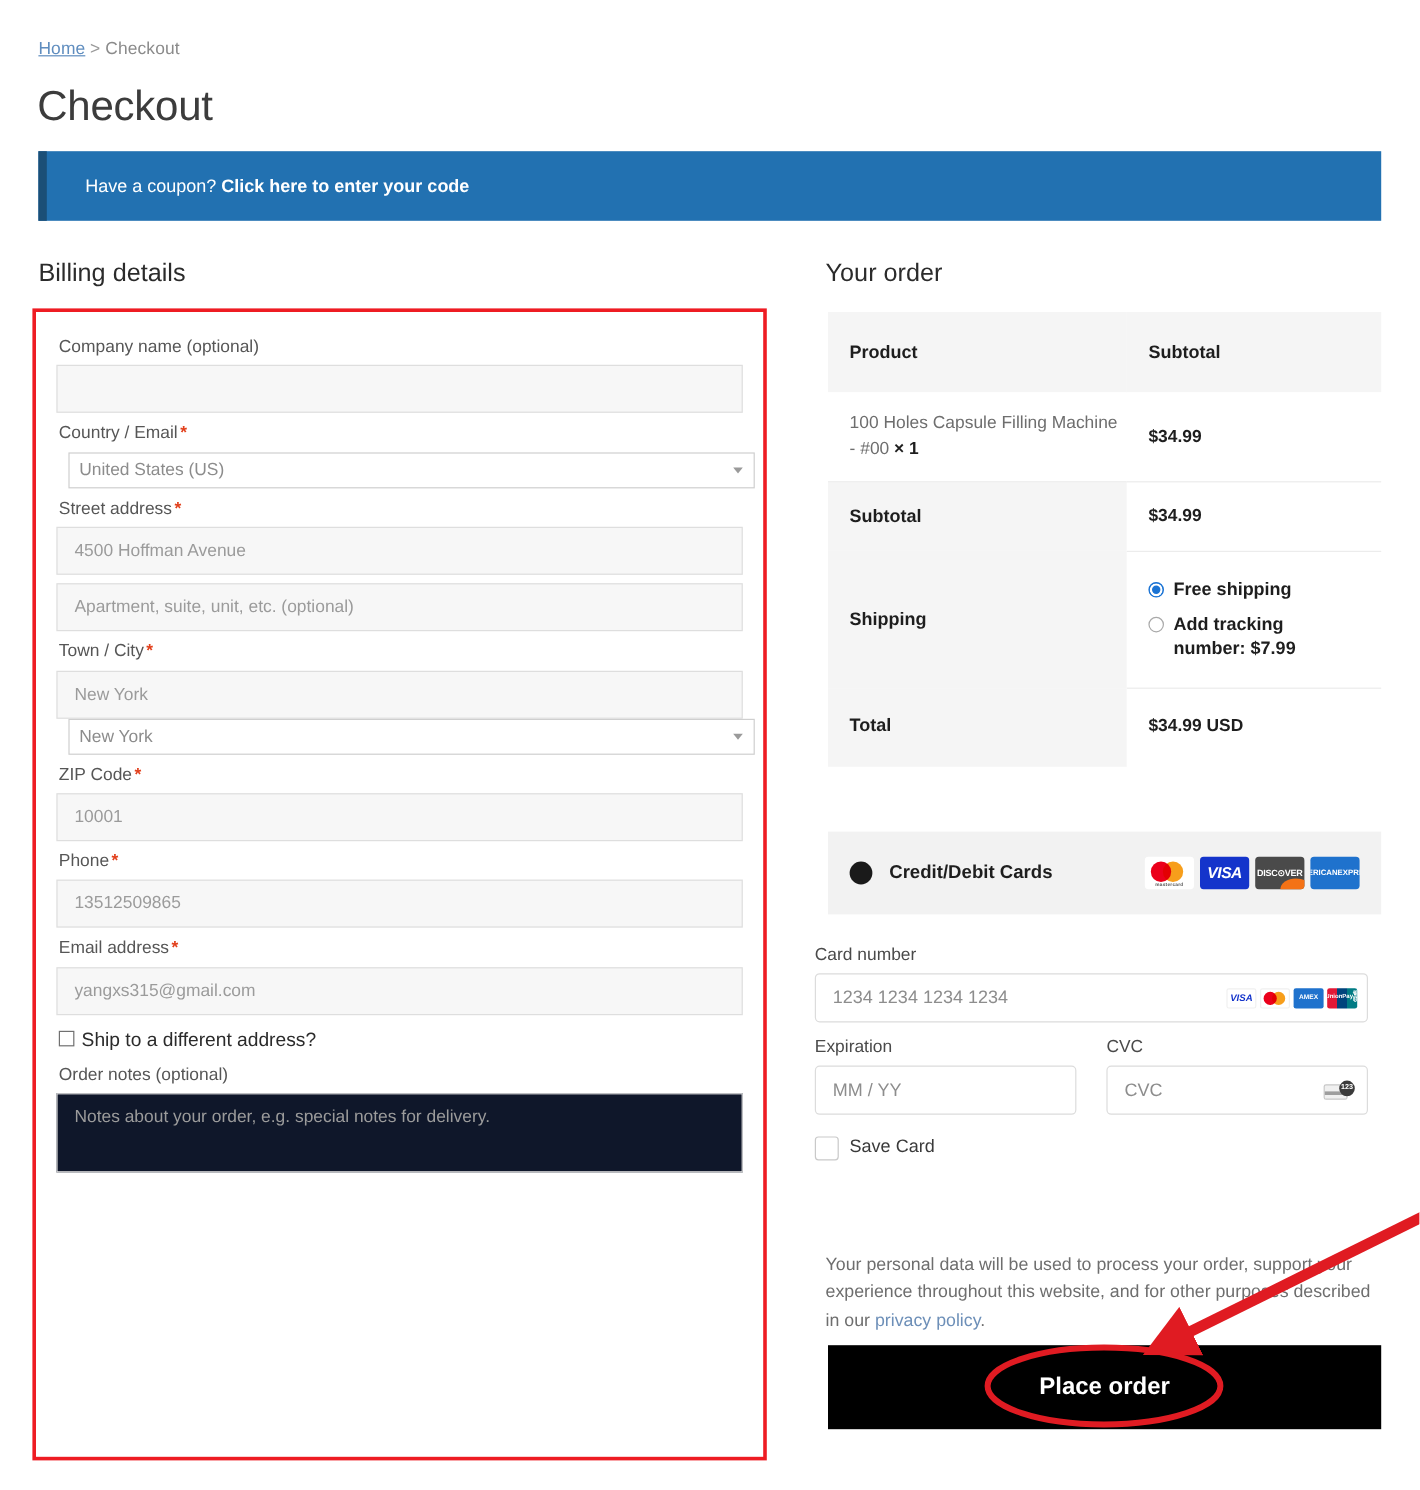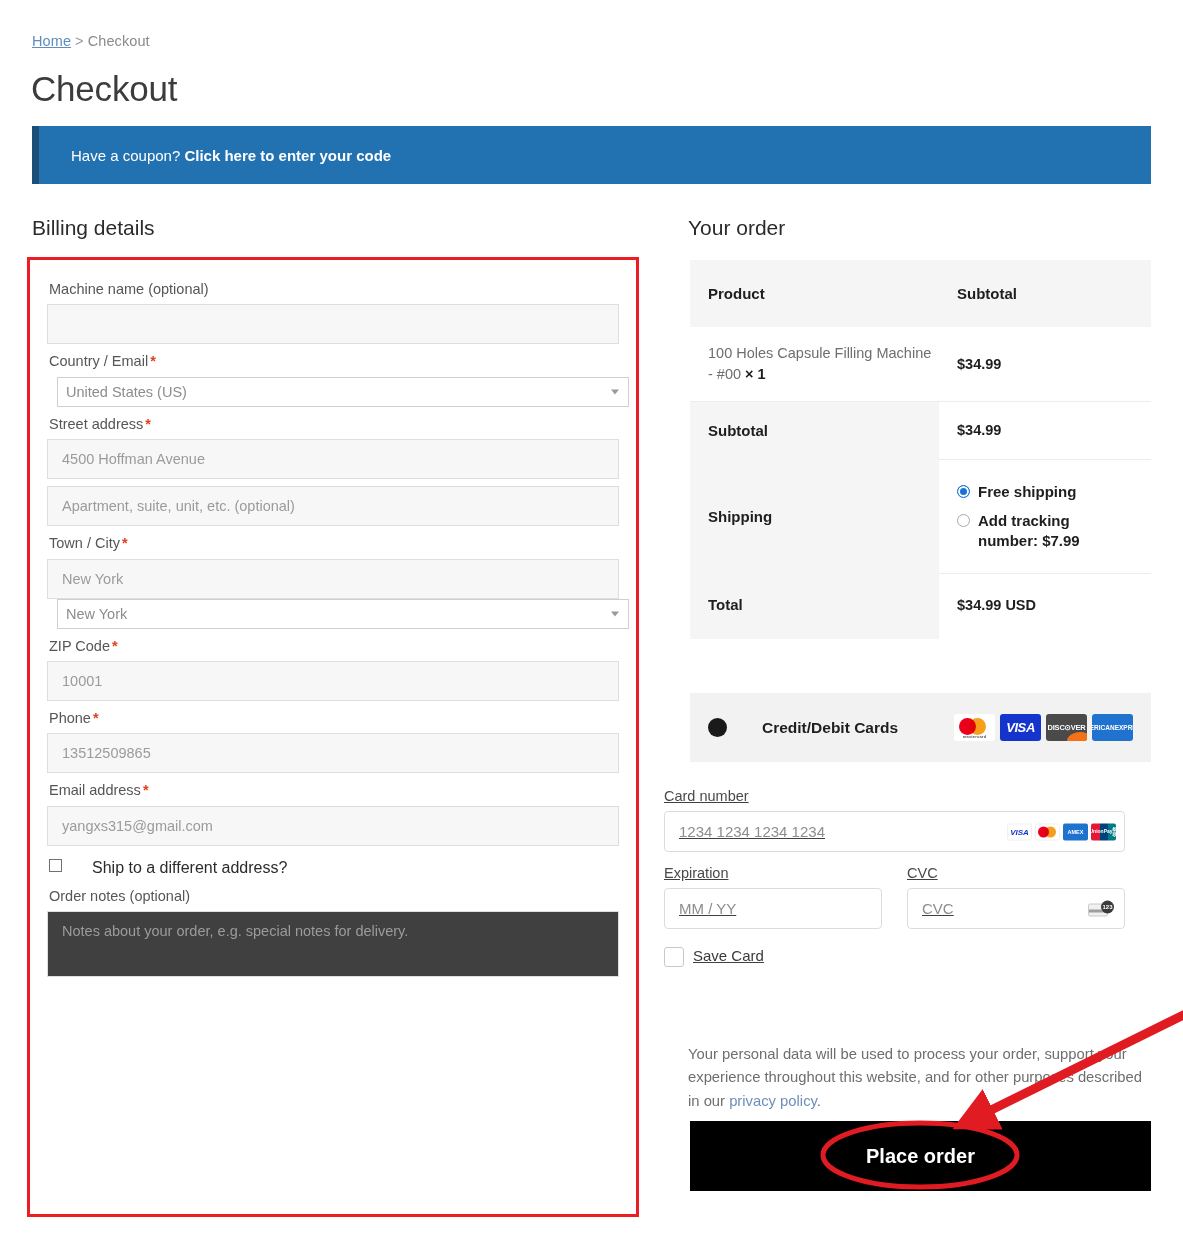--- a/index.html
+++ b/index.html
@@ -121,36 +121,35 @@
     border-left: 4px solid transparent;
     border-right: 4px solid transparent;
     border-top: 5px solid #9a9a9a;
   }
   .two-col { display: flex; gap: 40px; }
   .two-col .col { flex: 1 1 0; }
 
   .checkbox-row {
     display: flex;
     padding: 13px 0 2px 2px;
-    gap: 24px;
   }
   .cb-box {
     width: 13px; height: 13px;
     border: 1px solid #707070;
     background: #fff;
     margin-right: 6px;
     flex: none;
   }
   .cb-label { font-size: 16px; color: #2b2b2b; }
 
   .notes-area {
     display: block;
     width: 100%;
     height: 66px;
-    background: #404040;
+    background: #0f172a;
     border: 1px solid #dedede;
     font-family: "Liberation Sans", sans-serif;
     font-size: 14.5px;
     color: #9b9b9b;
     padding: 11px 14px;
     resize: none;
     outline: none;
   }
   .notes-area::placeholder { color: #9b9b9b; opacity: 1; }
 
@@ -230,21 +229,20 @@
 
   
   .payment-bar {
     position: absolute;
     left: 690px; top: 693px;
     width: 461px; height: 69px;
     background: #f2f2f2;
     display: flex;
     align-items: center;
     padding: 0 18px;
-    gap: 21px;
   }
   .pay-dot {
     width: 19px; height: 19px;
     border-radius: 50%;
     background: #1a1a1a;
     margin-right: 14px;
     flex: none;
   }
   .pay-label { font-weight: bold; font-size: 15.5px; color: #1e1e1e; }
   .card-logos { margin-left: auto; display: flex; align-items: center; gap: 5px; }
@@ -271,21 +269,21 @@
   .logo-disc { background: #4a4a4a; color: #fff; font-size: 7.5px; position: relative; }
   .disc-swoosh {
     position: absolute; right: -6px; bottom: -9px;
     width: 26px; height: 18px; border-radius: 50%;
     background: #f47216;
   }
   .disc-word { position: relative; z-index: 2; letter-spacing: -0.2px; }
   .logo-amex { background: #1f72cd; color: #fff; font-size: 6.5px; line-height: 1.15; text-align: center; }
 
   
-  .card-section { position: absolute; left: 664px; top: 788px; width: 461px; text-decoration: underline; }
+  .card-section { position: absolute; left: 679px; top: 788px; width: 461px; }
   .card-label {
     display: block;
     font-size: 14.5px;
     color: #4a4a4a;
     padding-bottom: 7px;
   }
   .card-input-wrap { position: relative; }
   .card-input {
     display: block;
     width: 100%;
@@ -401,21 +399,21 @@
   </div>
 </div>
 
 <h2 class="section-heading" id="billing-heading">Billing details</h2>
 <h2 class="section-heading" id="order-heading">Your order</h2>
 
 <form class="billing-form">
 
 
   <div class="field">
-    <label class="field-label">Machine name (optional)</label>
+    <label class="field-label">Company name (optional)</label>
     <input class="text-input" type="text" placeholder="" style="">
   </div>
 
   <div class="field">
     <label class="field-label">
       <span>Country / Email</span><span class="req">*</span>
     </label>
     <div class="select-input">
       <span>United States (US)</span>
       <span class="select-caret"></span>

